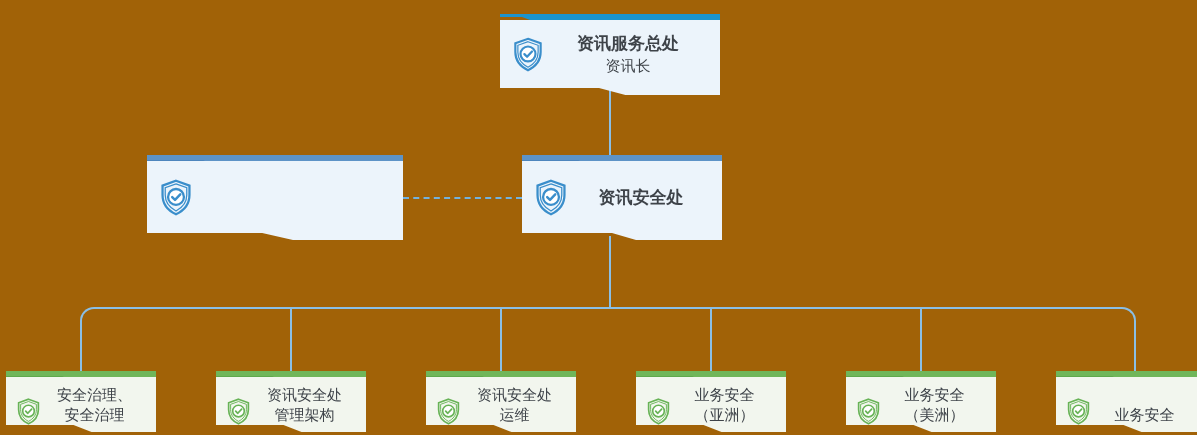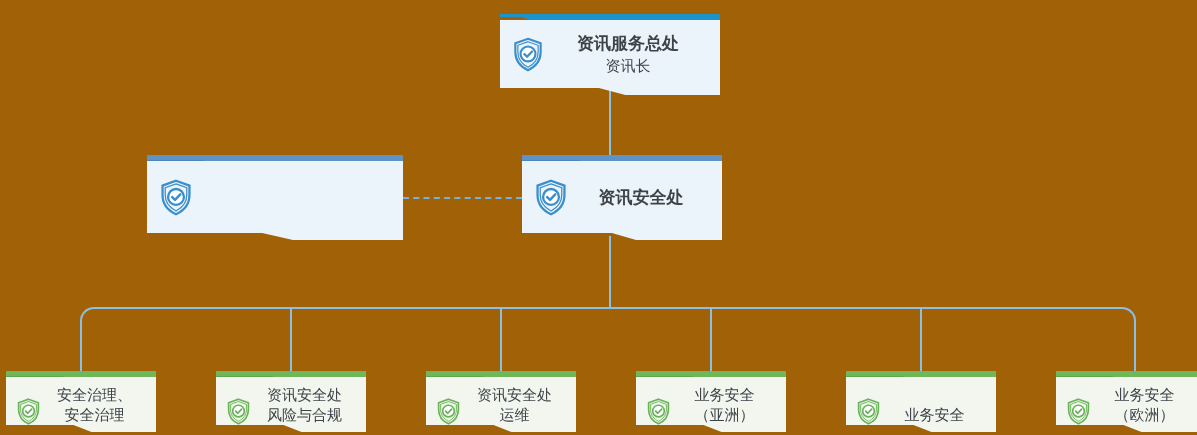--- a/index.html
+++ b/index.html
@@ -143,21 +143,21 @@
       <span class="icon icon-green">
         <svg width="25" height="27" viewBox="0 0 24 26">
           <path d="M12 1.2 L21.5 4.6 V11.2 C21.5 17.4 17.6 22.2 12 24.8 C6.4 22.2 2.5 17.4 2.5 11.2 V4.6 Z" fill="none" stroke="currentColor" stroke-width="1.6"></path>
           <path d="M12 3.4 L19.6 6.1 V11.3 C19.6 16.3 16.5 20.2 12 22.5 C7.5 20.2 4.4 16.3 4.4 11.3 V6.1 Z" fill="none" stroke="currentColor" stroke-width="0.9"></path>
           <circle cx="12" cy="12.6" r="5.6" fill="#ffffff" stroke="currentColor" stroke-width="1.6"></circle>
           <path d="M9.3 12.7 L11.3 14.7 L15 10.8" fill="none" stroke="currentColor" stroke-width="1.7" stroke-linecap="round" stroke-linejoin="round"></path>
         </svg>
       </span>
       <span class="txt">
         <div class="dept-line">资讯安全处</div>
-        <div class="dept-line">风险与合规</div>
+        <div class="dept-line">管理架构</div>
       </span>
     </div>
   </div>
 
   <div class="node n-dept n-d2">
     <div class="bar bar-green"></div>
     <div class="bar-chunk chunk-green"></div>
     <div class="body body-green body-small">
       <span class="icon icon-green">
         <svg width="25" height="27" viewBox="0 0 24 26">
@@ -200,36 +200,36 @@
       <span class="icon icon-green">
         <svg width="25" height="27" viewBox="0 0 24 26">
           <path d="M12 1.2 L21.5 4.6 V11.2 C21.5 17.4 17.6 22.2 12 24.8 C6.4 22.2 2.5 17.4 2.5 11.2 V4.6 Z" fill="none" stroke="currentColor" stroke-width="1.6"></path>
           <path d="M12 3.4 L19.6 6.1 V11.3 C19.6 16.3 16.5 20.2 12 22.5 C7.5 20.2 4.4 16.3 4.4 11.3 V6.1 Z" fill="none" stroke="currentColor" stroke-width="0.9"></path>
           <circle cx="12" cy="12.6" r="5.6" fill="#ffffff" stroke="currentColor" stroke-width="1.6"></circle>
           <path d="M9.3 12.7 L11.3 14.7 L15 10.8" fill="none" stroke="currentColor" stroke-width="1.7" stroke-linecap="round" stroke-linejoin="round"></path>
         </svg>
       </span>
       <span class="txt">
         <div class="dept-line">业务安全</div>
+        <div class="dept-line">（美洲）</div>
       </span>
     </div>
   </div>
 
   <div class="node n-dept n-d5">
     <div class="bar bar-green"></div>
     <div class="bar-chunk chunk-green"></div>
     <div class="body body-green body-small">
       <span class="icon icon-green">
         <svg width="25" height="27" viewBox="0 0 24 26">
           <path d="M12 1.2 L21.5 4.6 V11.2 C21.5 17.4 17.6 22.2 12 24.8 C6.4 22.2 2.5 17.4 2.5 11.2 V4.6 Z" fill="none" stroke="currentColor" stroke-width="1.6"></path>
           <path d="M12 3.4 L19.6 6.1 V11.3 C19.6 16.3 16.5 20.2 12 22.5 C7.5 20.2 4.4 16.3 4.4 11.3 V6.1 Z" fill="none" stroke="currentColor" stroke-width="0.9"></path>
           <circle cx="12" cy="12.6" r="5.6" fill="#ffffff" stroke="currentColor" stroke-width="1.6"></circle>
           <path d="M9.3 12.7 L11.3 14.7 L15 10.8" fill="none" stroke="currentColor" stroke-width="1.7" stroke-linecap="round" stroke-linejoin="round"></path>
         </svg>
       </span>
       <span class="txt">
         <div class="dept-line">业务安全</div>
-        <div class="dept-line">（欧洲）</div>
       </span>
     </div>
   </div>
 
 </div>
 
 </body></html>

